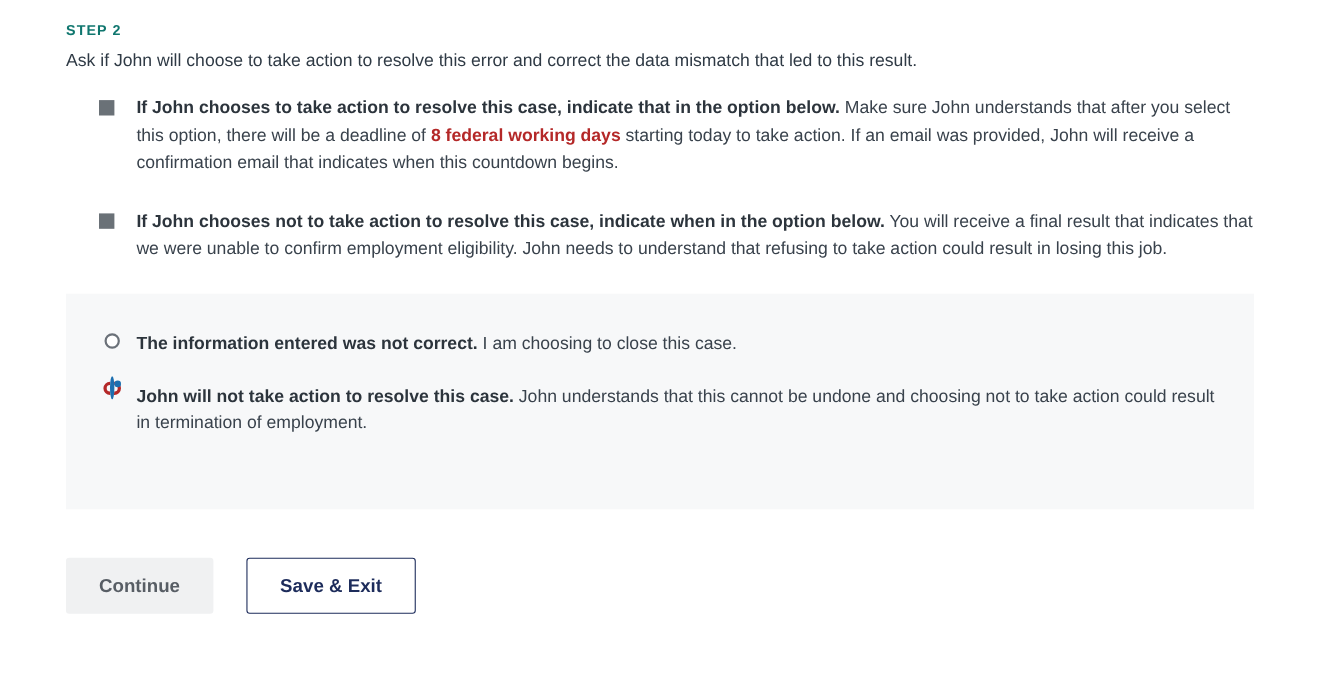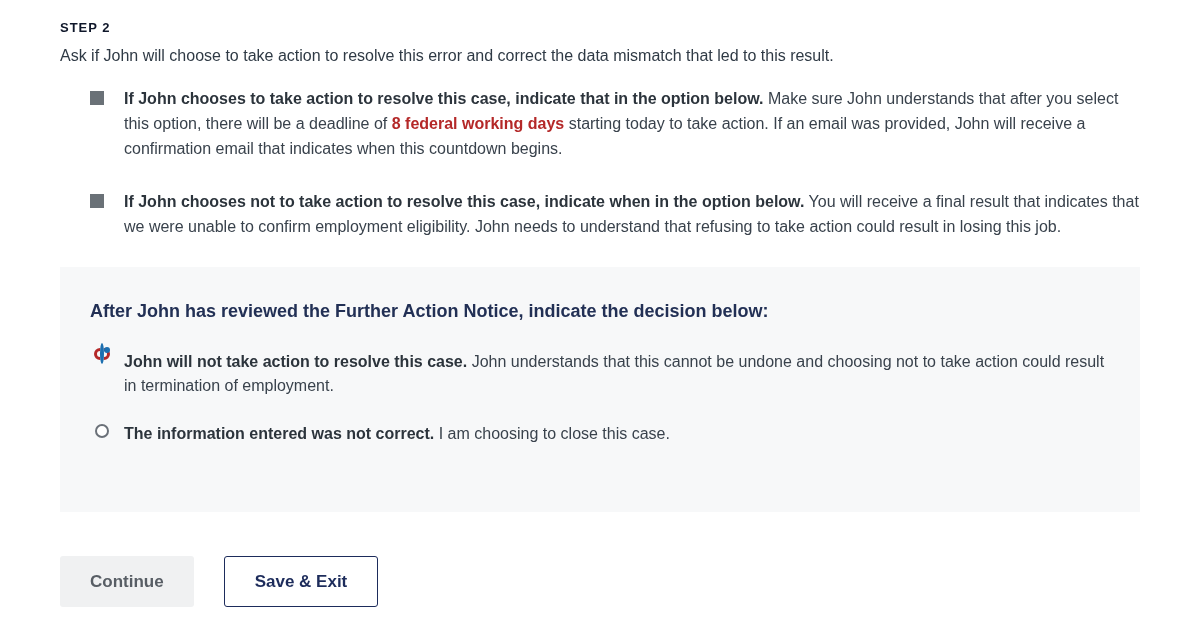--- a/index.html
+++ b/index.html
@@ -8,21 +8,21 @@
     background: #fff;
     font-family: Arial, Helvetica, sans-serif;
     color: #333b44;
   }
   .page {
     width: 1080px;
     margin: 0 auto;
     padding: 20px 0 60px 0;
   }
   .step-label {
-    color: #0f172a;
+    color: #0f766e;
     font-size: 13px;
     font-weight: 700;
     letter-spacing: 1px;
     margin-bottom: 10px;
   }
   .step-intro {
     font-size: 16px;
     color: #2f3a45;
     margin-bottom: 20px;
     line-height: 1.4;
@@ -162,42 +162,41 @@
   </div>
 
   <div class="bullet-block">
     <div class="bullet-sq"></div>
     <div class="bullet-text">
       <b>If John chooses not to take action to resolve this case, indicate when in the option below.</b><span> You will receive a final result that indicates that we were unable to confirm employment eligibility. John needs to understand that refusing to take action could result in losing this job.</span>
     </div>
   </div>
 
   <div class="decision-panel">
-    <div class="decision-heading">After John has reviewed the Further Action Notice, indicate the decision below:</div>
-
+
+
+    <div class="radio-row">
+      <div class="radio-visual">
+        <span class="radio-circle"></span>
+      </div>
+      <div class="radio-text">
+        <b>The information entered was not correct.</b><span> I am choosing to close this case.</span>
+      </div>
+    </div>
 
     <div class="radio-row">
       <div class="radio-visual">
         <span class="radio-highlight">
           <span class="radio-circle"></span>
         </span>
       </div>
       <div class="radio-text">
         <b>John will not take action to resolve this case.</b><span> John understands that this cannot be undone and choosing not to take action could result in termination of employment.</span>
       </div>
     </div>
-
-    <div class="radio-row">
-      <div class="radio-visual">
-        <span class="radio-circle"></span>
-      </div>
-      <div class="radio-text">
-        <b>The information entered was not correct.</b><span> I am choosing to close this case.</span>
-      </div>
-    </div>
   </div>
 
   <div class="button-row">
     <button class="btn btn-secondary">Continue</button>
     <button class="btn btn-outline">Save &amp; Exit</button>
   </div>
 
 </div>
 
 </body></html>

